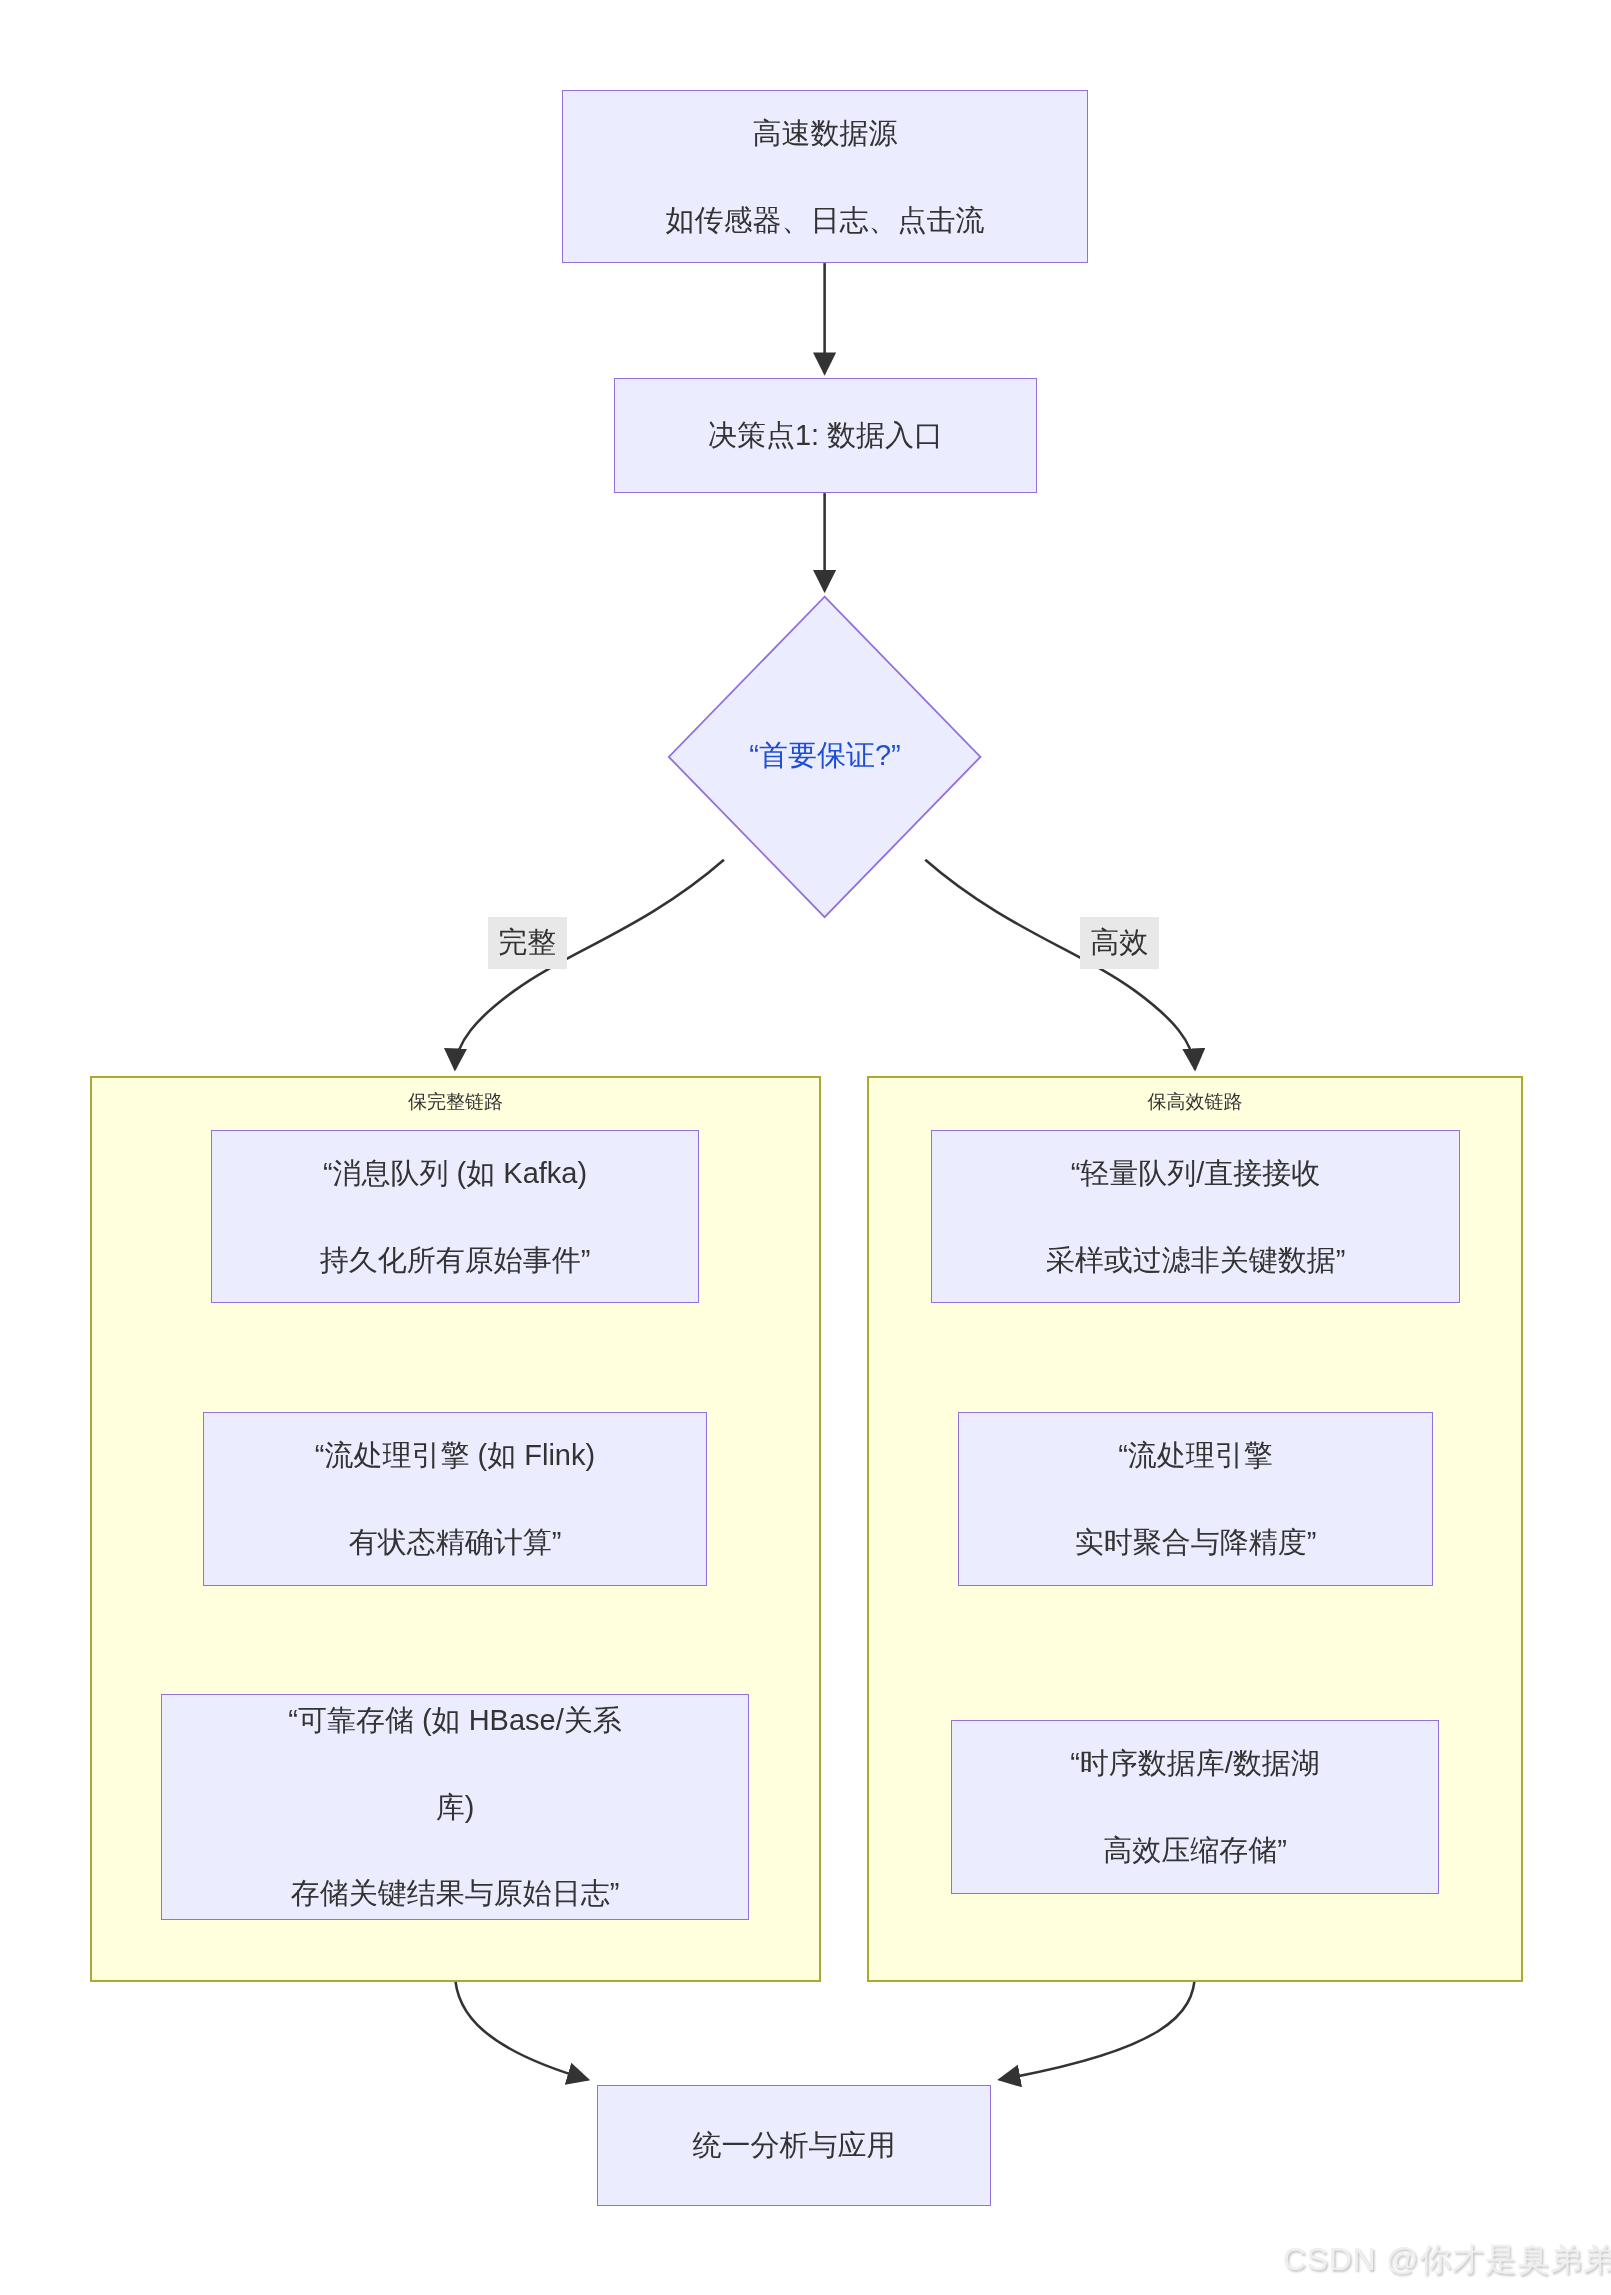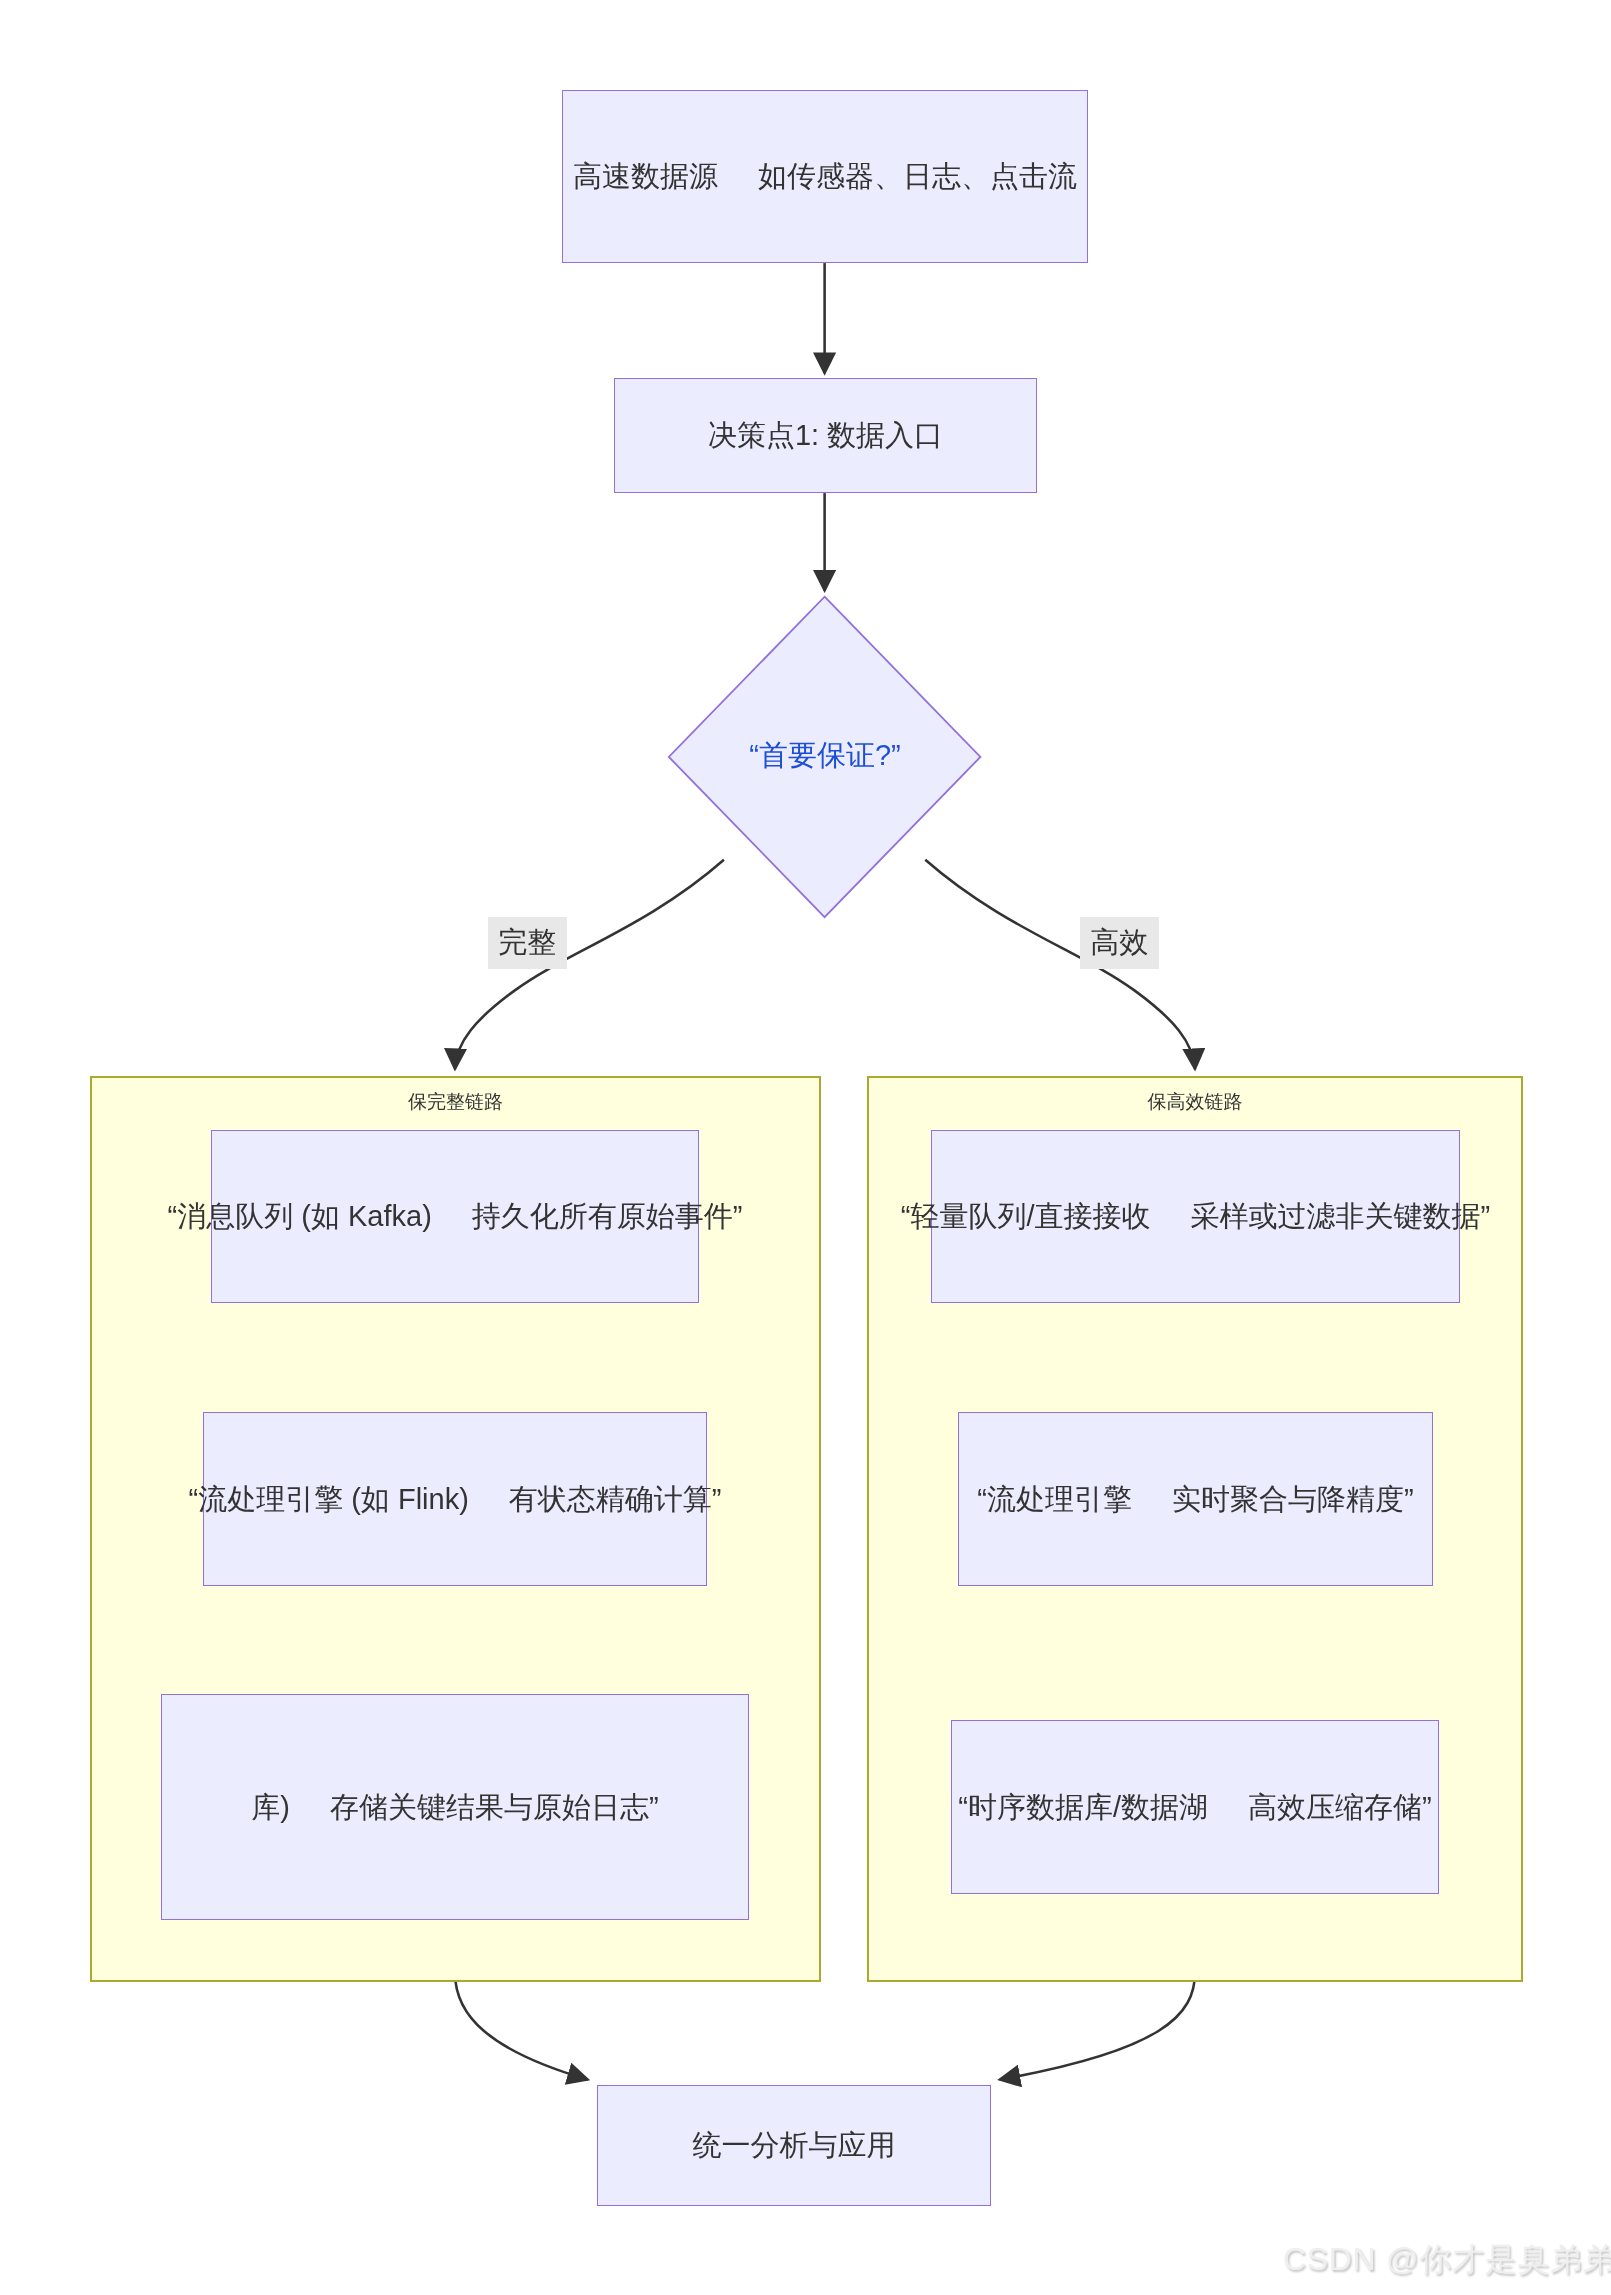--- a/index.html
+++ b/index.html
@@ -10,21 +10,21 @@
     font-family:"Liberation Sans","DejaVu Sans",sans-serif;
     color:#333333;
     overflow:hidden;
   }
   svg.edges{position:absolute;left:0;top:0;width:1611px;height:2295px;}
   .node{
     position:absolute;
     background:#ECECFF;
     border:1.8px solid #9370DB;
     box-sizing:border-box;
-    display:flex;flex-direction:row;justify-content:center;align-items:center;
+    display:flex;flex-direction:column;justify-content:center;align-items:center;
     text-align:center;
     font-size:29px;line-height:1.62;color:#333333;gap:40px;
   }
   .node .line{white-space:nowrap;}
   .cluster{
     position:absolute;
     background:#FFFFDE;
     border:2.2px solid #AAAA33;
     box-sizing:border-box;
   }
@@ -108,20 +108,21 @@
 
   <div class="node" style="left:211px;top:1130px;width:488px;height:173px;">
     <div class="line">“消息队列 (如 Kafka)</div>
     <div class="line">持久化所有原始事件”</div>
   </div>
   <div class="node" style="left:203px;top:1412px;width:504px;height:174px;">
     <div class="line">“流处理引擎 (如 Flink)</div>
     <div class="line">有状态精确计算”</div>
   </div>
   <div class="node" style="left:161px;top:1694px;width:588px;height:226px;">
+    <div class="line">“可靠存储 (如 HBase/关系</div>
     <div class="line">库)</div>
     <div class="line">存储关键结果与原始日志”</div>
   </div>
 
   <div class="node" style="left:931px;top:1130px;width:529px;height:173px;">
     <div class="line">“轻量队列/直接接收</div>
     <div class="line">采样或过滤非关键数据”</div>
   </div>
   <div class="node" style="left:958px;top:1412px;width:475px;height:174px;">
     <div class="line">“流处理引擎</div>

